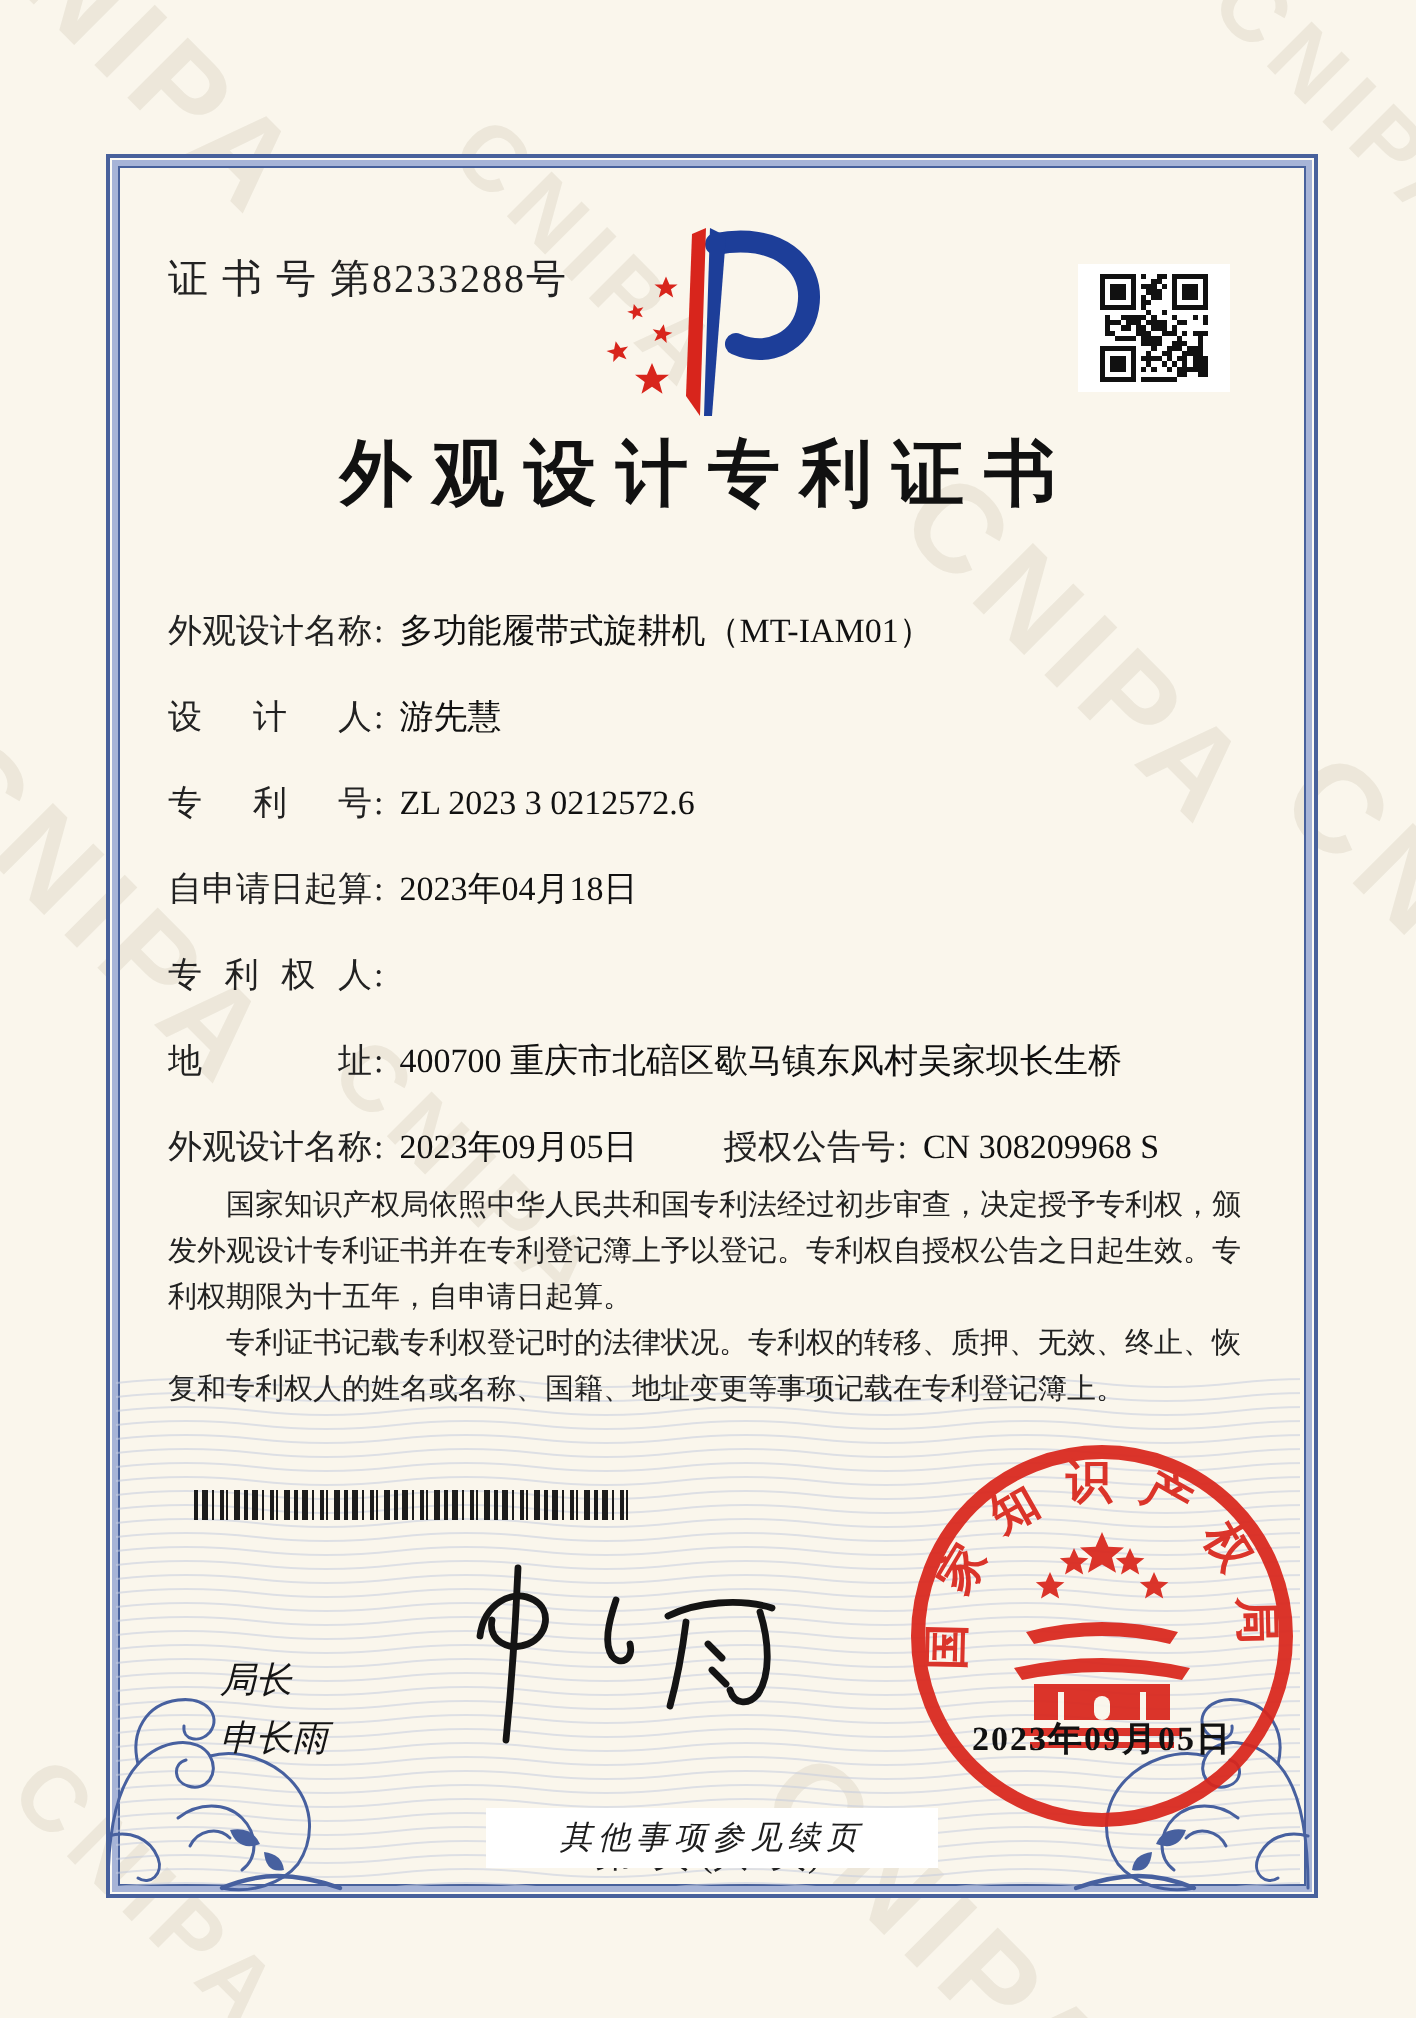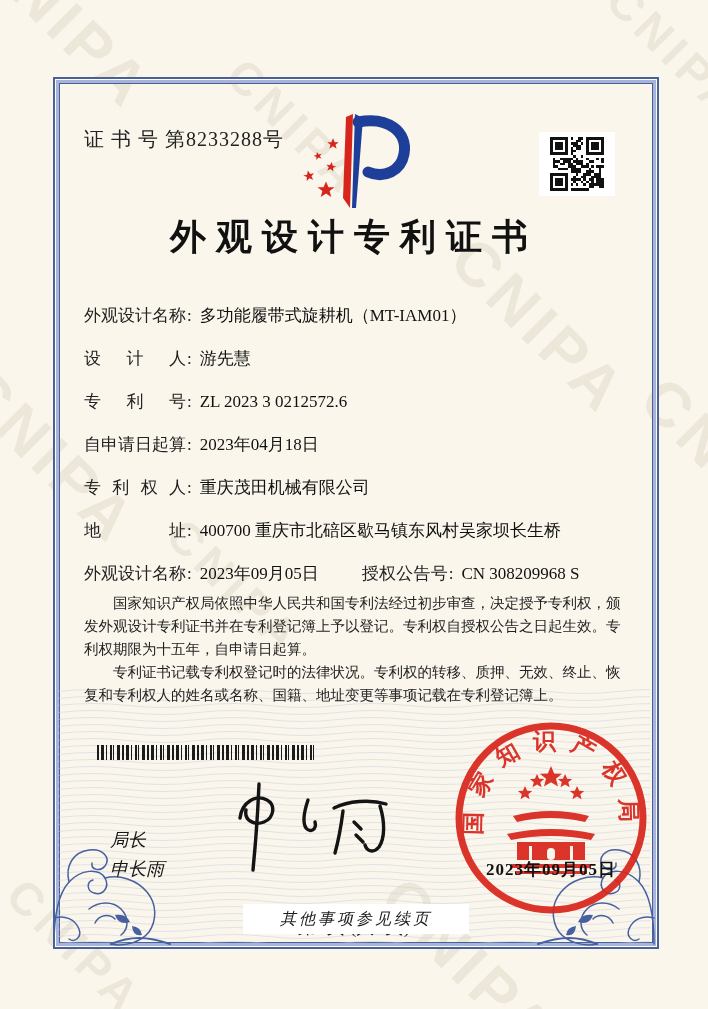--- a/index.html
+++ b/index.html
@@ -327,21 +327,20 @@
         <span class="fvalue">ZL 2023 3 0212572.6</span>
     </div>
     <div class="frow">
       <span class="flabel">自申请日起算</span>
         <span class="fcolon">:</span>
         <span class="fvalue">2023年04月18日</span>
     </div>
     <div class="frow">
       <span class="flabel">专利权人</span>
         <span class="fcolon">:</span>
-        <span class="fvalue">重庆茂田机械有限公司</span>
     </div>
     <div class="frow">
       <span class="flabel">地址</span>
         <span class="fcolon">:</span>
         <span class="fvalue">400700 重庆市北碚区歇马镇东风村吴家坝长生桥</span>
     </div>
     <div class="frow">
       <span class="flabel">外观设计名称</span>
         <span class="fcolon">:</span>
         <span class="fvalue">2023年09月05日</span>

